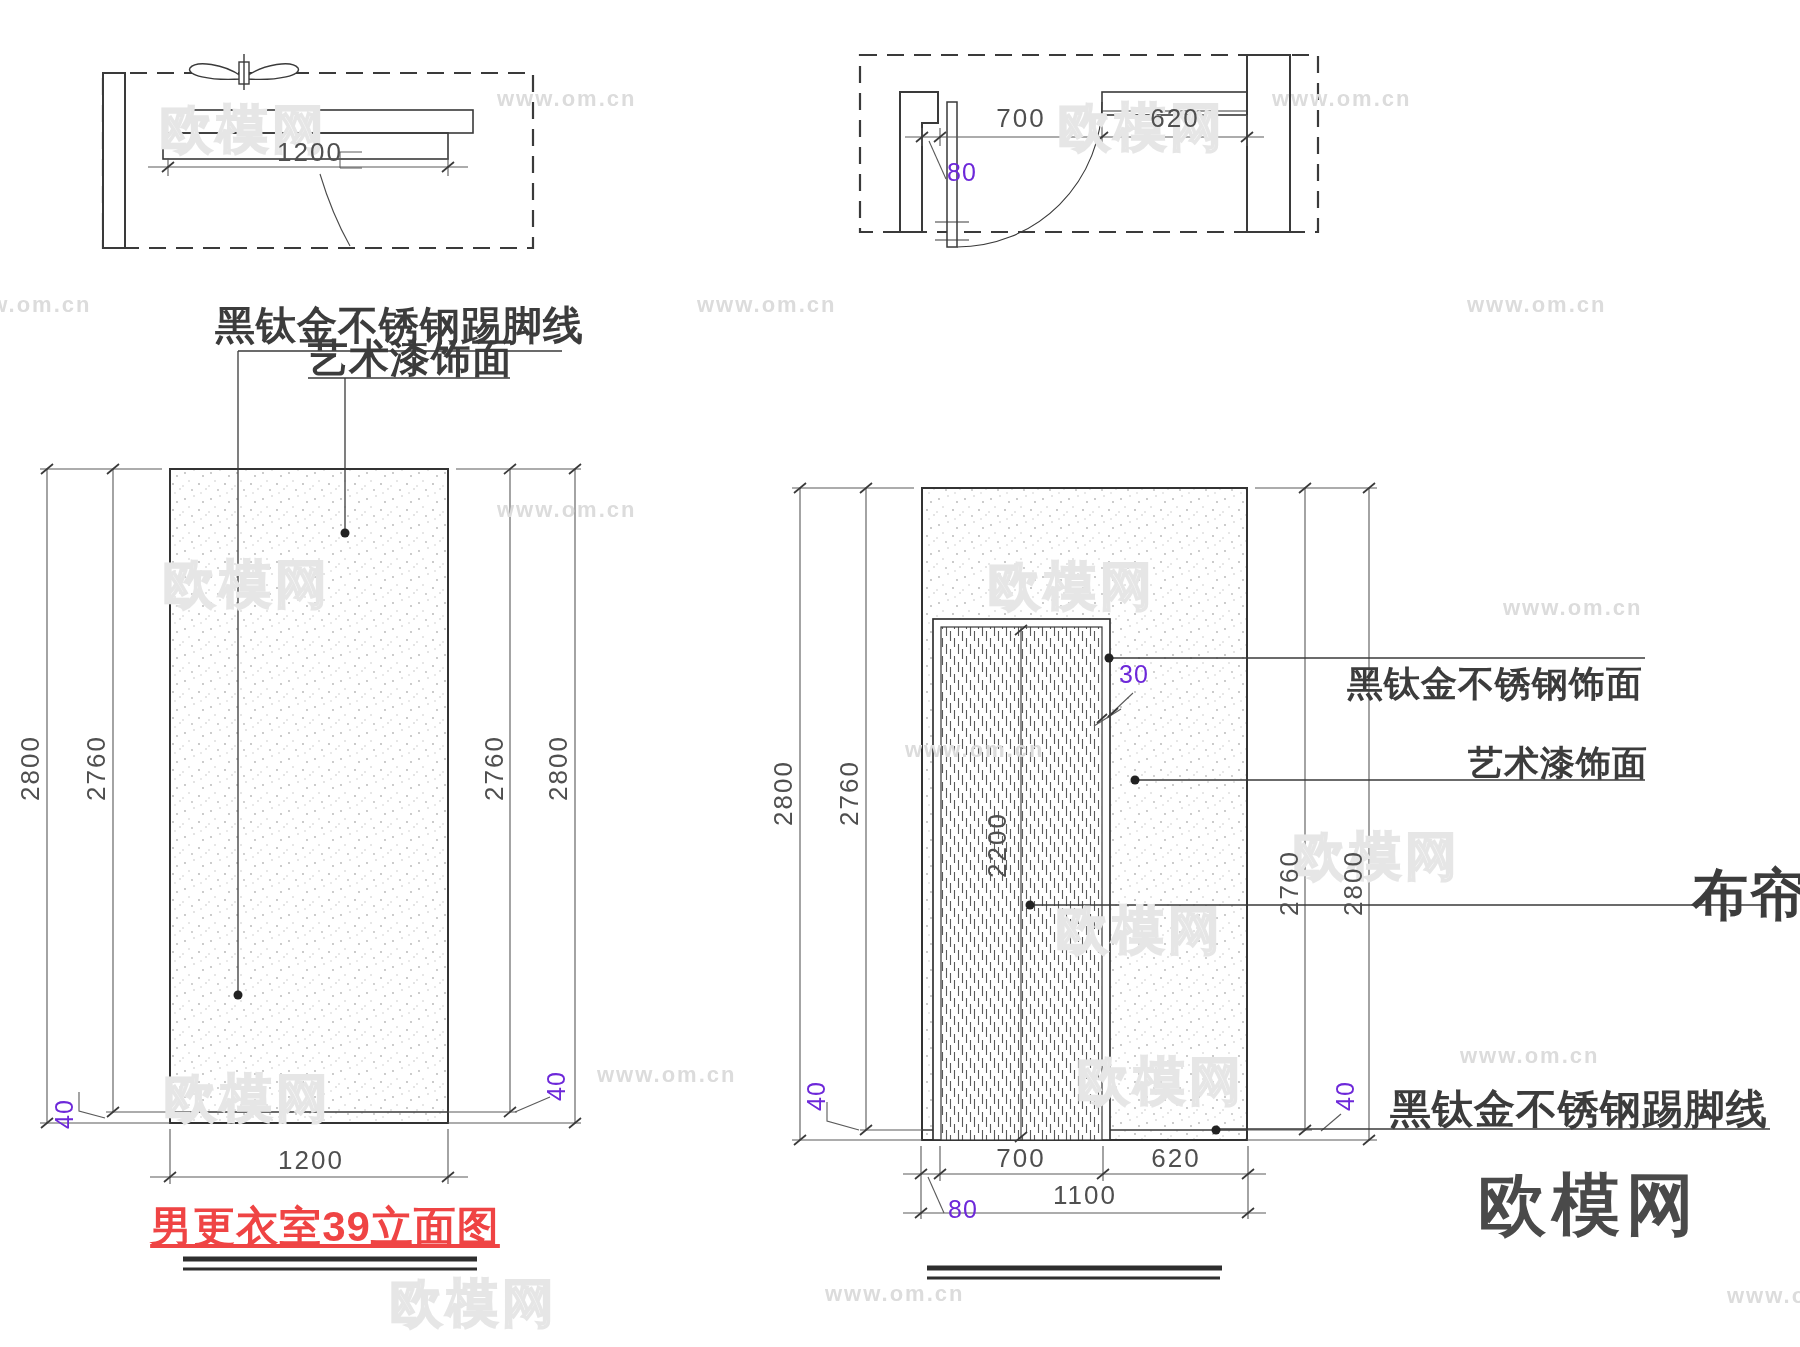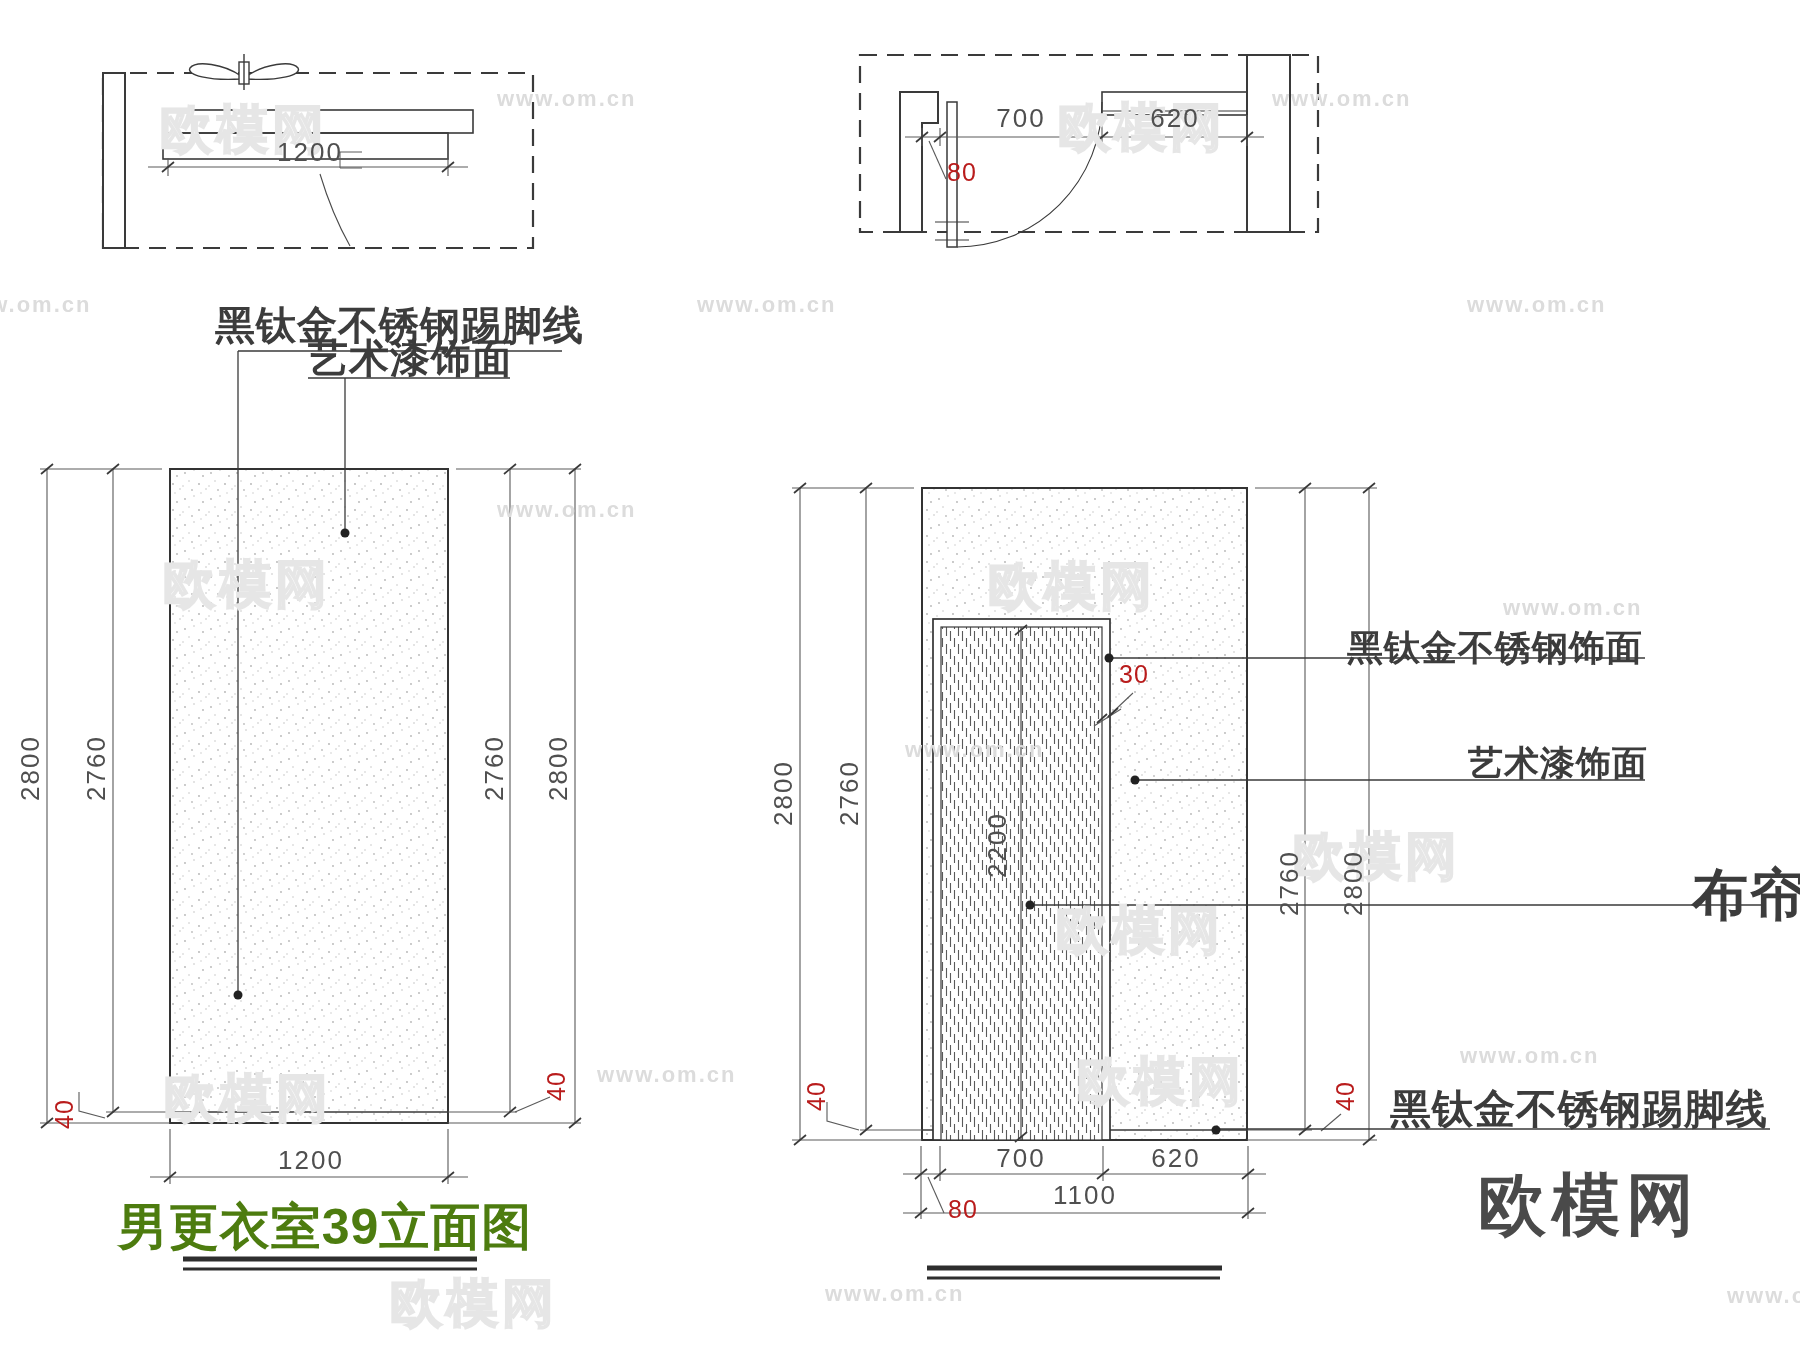--- a/index.html
+++ b/index.html
@@ -1,25 +1,25 @@
 <!DOCTYPE html>
 <html><head>
 <meta charset="utf-8">
 <style>
   html,body{margin:0;padding:0;background:#ffffff;}
   .canvas{position:relative;width:1800px;height:1347px;background:#fff;overflow:hidden;
           font-family:"Liberation Sans",sans-serif;color:#3f3f3f;}
   svg{position:absolute;left:0;top:0;}
   .txt{position:absolute;white-space:nowrap;}
   .dim{color:#4f4f4f;font-size:26px;letter-spacing:2px;font-weight:400;}
-  .dim-s{color:#b91c1c;font-size:25px;letter-spacing:1px;font-weight:400;}
+  .dim-s{color:#6d28d9;font-size:25px;letter-spacing:1px;font-weight:400;}
   .ctr{transform:translate(-50%,-50%);}
   .rot{transform:translate(-50%,-50%) rotate(-90deg);}
   .label{color:#3c3c3c;font-weight:700;}
-  .title{color:#4d7c0f;font-weight:700;font-size:50px;letter-spacing:1px;}
+  .title{color:#ef4444;font-weight:700;font-size:42px;letter-spacing:1px;text-decoration:underline;}
   .wm-url{position:absolute;color:#dcdcdc;font-size:22px;letter-spacing:2px;font-weight:700;}
   .wm-brand{position:absolute;color:#ffffff;font-size:52px;font-weight:700;letter-spacing:4px;
             -webkit-text-stroke:2px #e6e6e6;text-stroke:2px #e6e6e6;}
   .logo{position:absolute;color:#4a4a4a;font-size:68px;font-weight:700;letter-spacing:6px;}
 </style>
 </head>
 <body>
 
 <div class="canvas">
 
@@ -232,21 +232,21 @@
   <span class="txt dim rot" style="left:1353px;top:883px;">2800</span>
   <span class="txt dim-s ctr" style="left:1134px;top:674px;">30</span>
   <span class="txt dim rot" style="left:997px;top:845px;">2200</span>
   <span class="txt dim-s rot" style="left:816px;top:1096px;">40</span>
   <span class="txt dim-s rot" style="left:1345px;top:1096px;">40</span>
   <span class="txt dim ctr" style="left:1021px;top:1158px;">700</span>
   <span class="txt dim ctr" style="left:1176px;top:1158px;">620</span>
   <span class="txt dim ctr" style="left:1085px;top:1195px;">1100</span>
   <span class="txt dim-s ctr" style="left:963px;top:1209px;">80</span>
 
-  <span class="txt label" style="left:1347px;top:624px;font-size:36px;letter-spacing:1px;">黑钛金不锈钢饰面</span>
+  <span class="txt label" style="left:1347px;top:660px;font-size:36px;letter-spacing:1px;">黑钛金不锈钢饰面</span>
   <span class="txt label" style="left:1468px;top:740px;font-size:35px;letter-spacing:1px;">艺术漆饰面</span>
   <span class="txt label" style="left:1692px;top:858px;font-size:56px;letter-spacing:2px;">布帘</span>
   <span class="txt label" style="left:1390px;top:1082px;font-size:41px;letter-spacing:1px;">黑钛金不锈钢踢脚线</span>
 
 
   <span class="logo" style="left:1478px;top:1160px;">欧模网</span>
 
 </div>
 
 </body></html>

